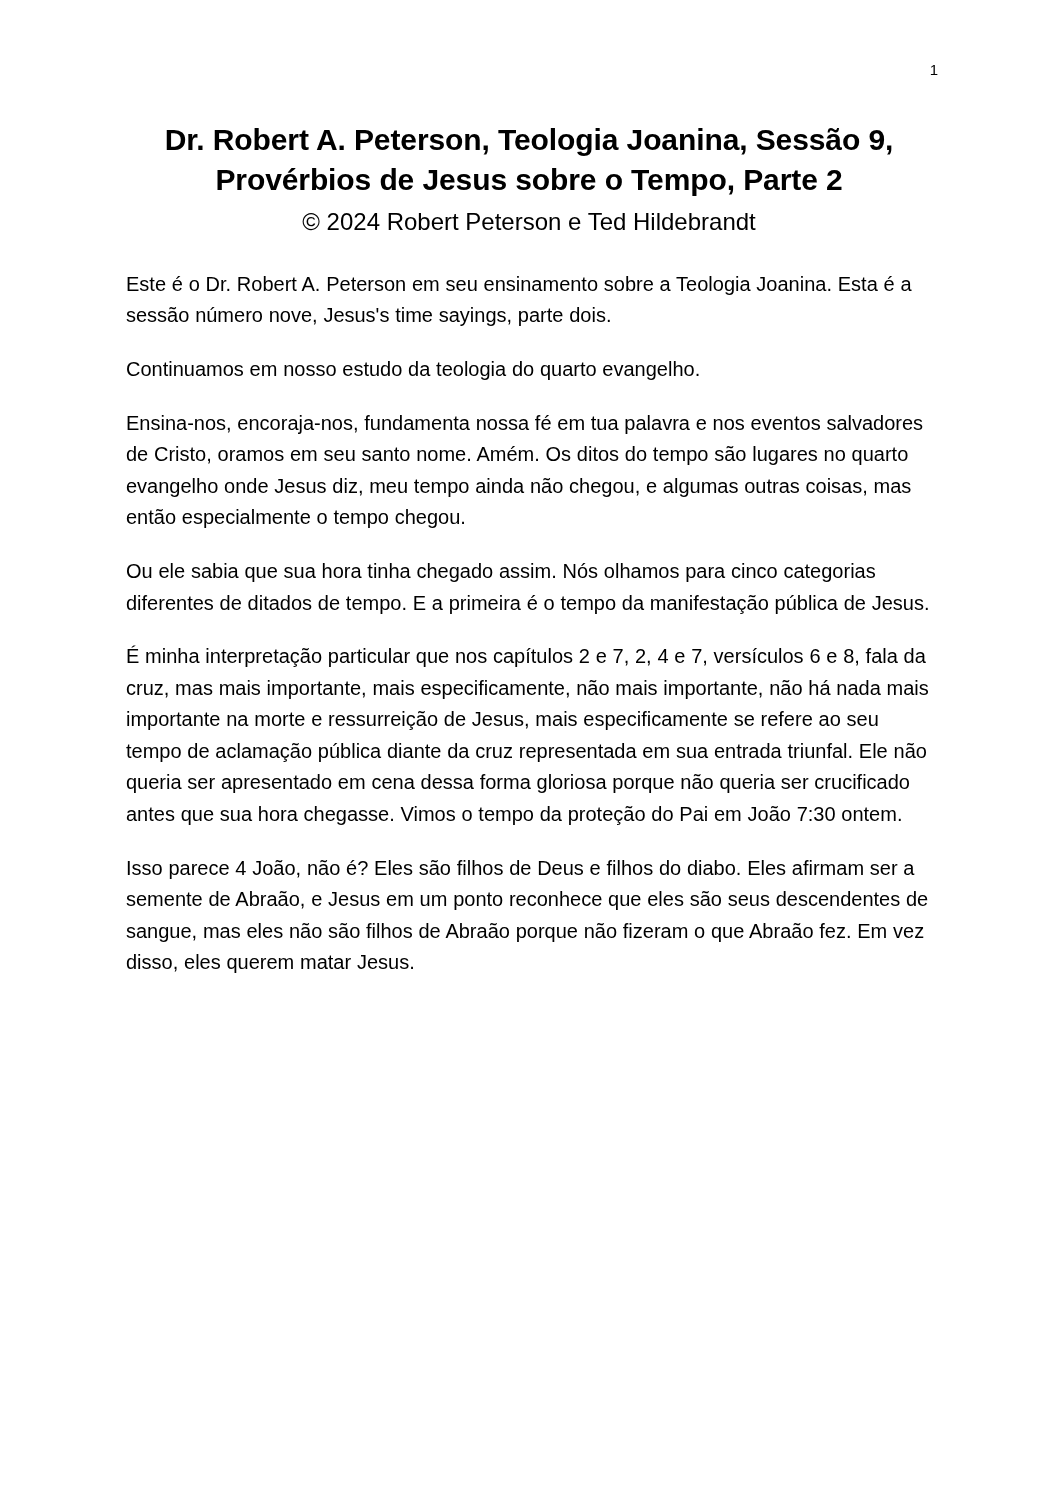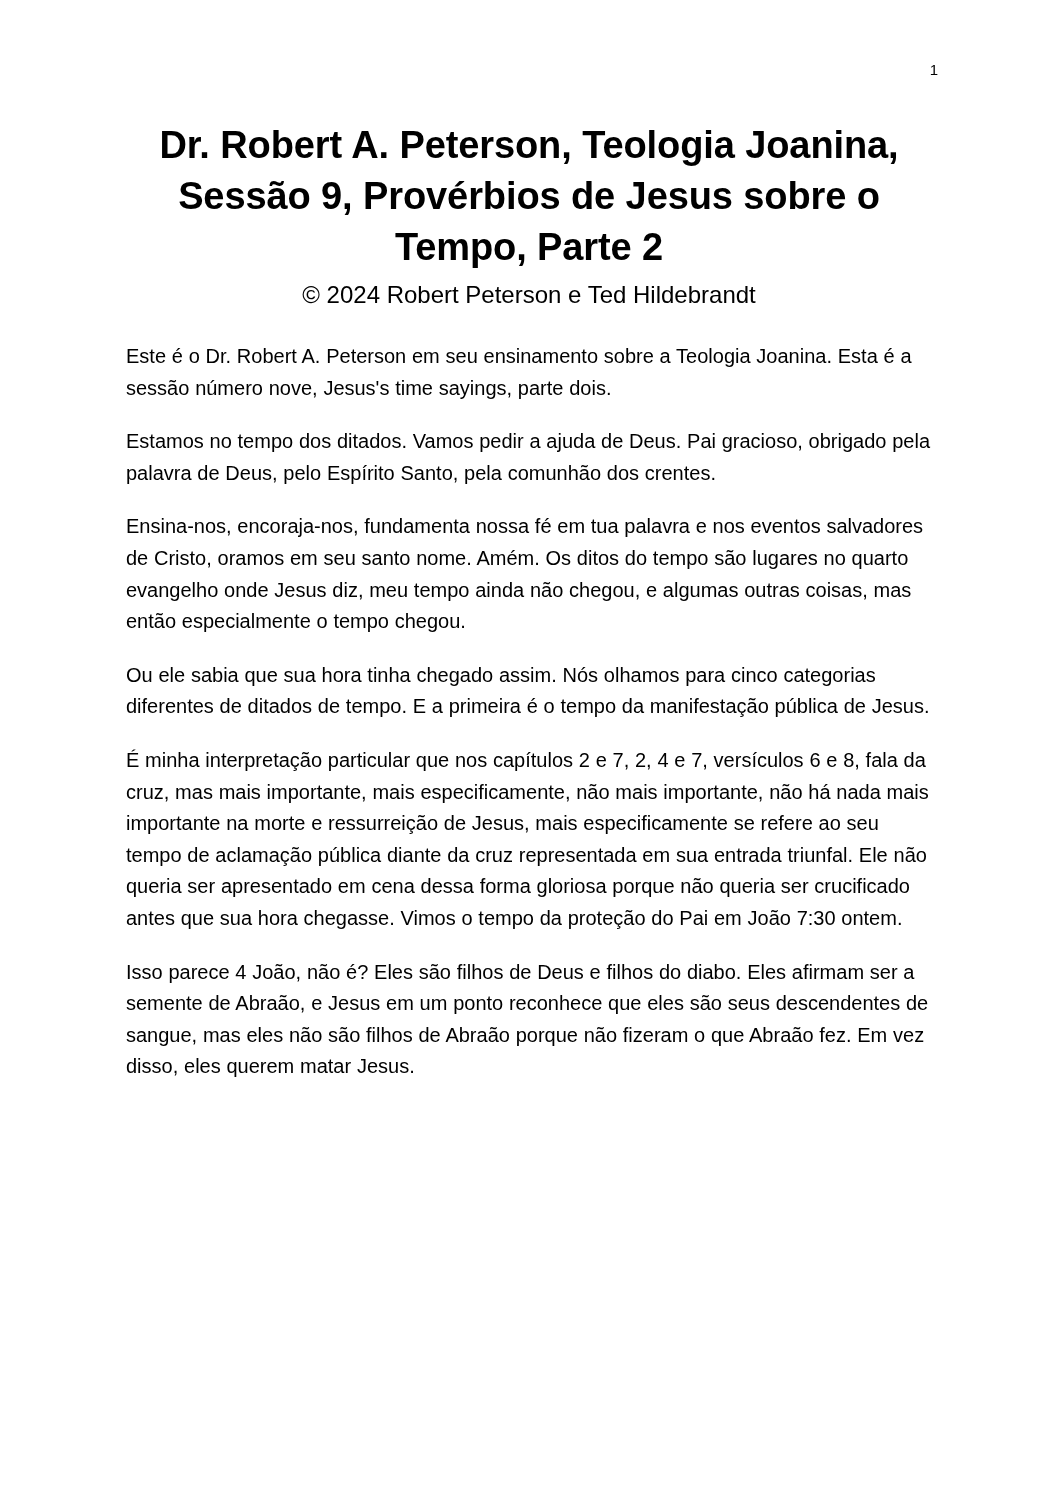--- a/index.html
+++ b/index.html
@@ -28,21 +28,21 @@
     line-height: 1;
     color: #000000;
   }
   .content {
     position: absolute;
     left: 126px;
     top: 120px;
     width: 806px;
   }
   .doc-title {
-    font-size: 38px;
+    font-size: 30px;
     font-weight: bold;
     line-height: 1.34;
     text-align: center;
     margin: 0;
     padding: 0 20px;
     letter-spacing: -0.1px;
   }
   .doc-subtitle {
     font-size: 24px;
     line-height: 1.35;
@@ -73,21 +73,21 @@
   <div class="page-number">1</div>
 
   <div class="content">
 
     <h1 class="doc-title">Dr. Robert A. Peterson, Teologia Joanina, Sessão 9, Provérbios de Jesus sobre o Tempo, Parte 2</h1>
 
     <div class="doc-subtitle">© 2024 Robert Peterson e Ted Hildebrandt</div>
 
     <div class="body-text">
       <p class="para">Este é o Dr. Robert A. Peterson em seu ensinamento sobre a Teologia Joanina. Esta é a sessão número nove, Jesus's time sayings, parte dois.</p>
-      <p class="para">Estamos no tempo dos ditados. Vamos pedir a ajuda de Deus. Pai gracioso, obrigado pela palavra de Deus, pelo Espírito Santo, pela comunhão dos crentes.</p>
+      <p class="para">Continuamos em nosso estudo da teologia do quarto evangelho.</p>
       <p class="para">Ensina-nos, encoraja-nos, fundamenta nossa fé em tua palavra e nos eventos salvadores de Cristo, oramos em seu santo nome. Amém. Os ditos do tempo são lugares no quarto evangelho onde Jesus diz, meu tempo ainda não chegou, e algumas outras coisas, mas então especialmente o tempo chegou.</p>
       <p class="para">Ou ele sabia que sua hora tinha chegado assim. Nós olhamos para cinco categorias diferentes de ditados de tempo. E a primeira é o tempo da manifestação pública de Jesus.</p>
       <p class="para">É minha interpretação particular que nos capítulos 2 e 7, 2, 4 e 7, versículos 6 e 8, fala da cruz, mas mais importante, mais especificamente, não mais importante, não há nada mais importante na morte e ressurreição de Jesus, mais especificamente se refere ao seu tempo de aclamação pública diante da cruz representada em sua entrada triunfal. Ele não queria ser apresentado em cena dessa forma gloriosa porque não queria ser crucificado antes que sua hora chegasse. Vimos o tempo da proteção do Pai em João 7:30 ontem.</p>
       <p class="para">Isso parece 4 João, não é? Eles são filhos de Deus e filhos do diabo. Eles afirmam ser a semente de Abraão, e Jesus em um ponto reconhece que eles são seus descendentes de sangue, mas eles não são filhos de Abraão porque não fizeram o que Abraão fez. Em vez disso, eles querem matar Jesus.</p>
     </div>
 
   </div>
 </div>
 
 </body></html>

